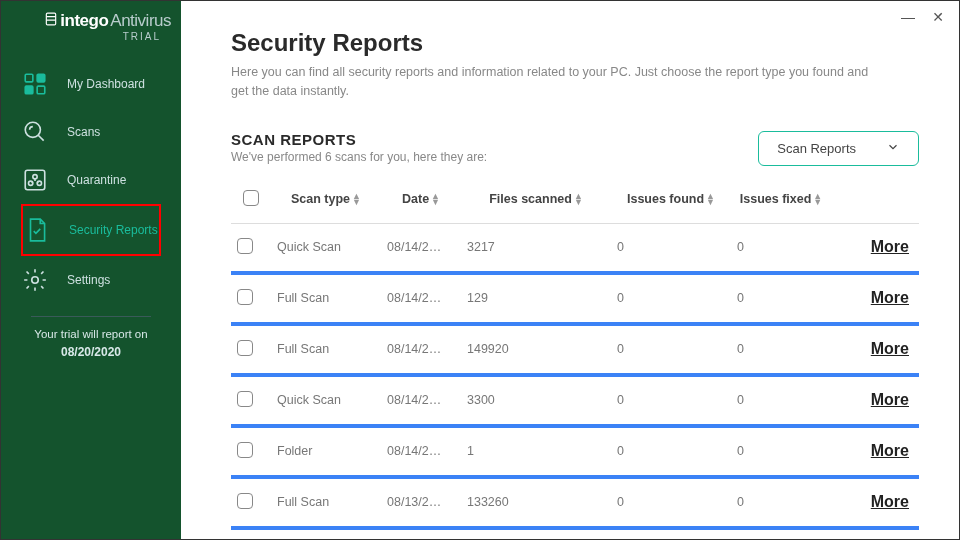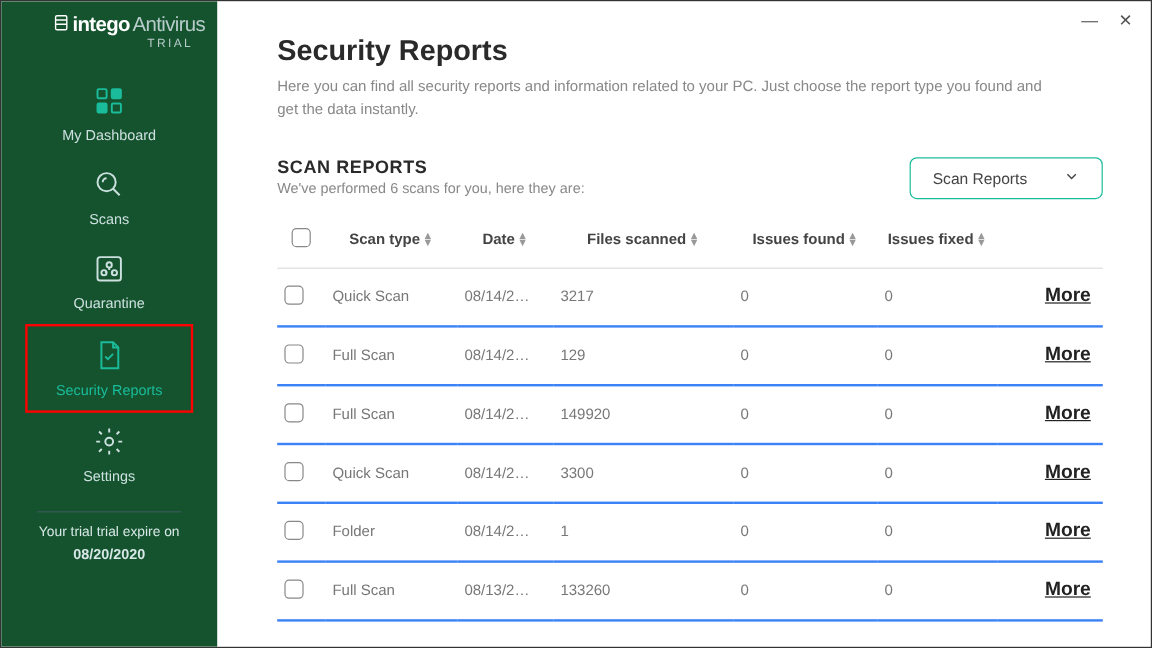--- a/index.html
+++ b/index.html
@@ -5,38 +5,38 @@
 * { margin: 0; padding: 0; box-sizing: border-box; }
 body { font-family: -apple-system, BlinkMacSystemFont, 'Segoe UI', sans-serif; background: #fff; width: 960px; height: 540px; overflow: hidden; border: 1px solid #333; position: relative; }
 .app { display: flex; width: 100%; height: 100%; }
 .sidebar { width: 180px; background: #14532d; color: #fff; display: flex; flex-direction: column; align-items: center; padding-top: 10px; }
 .logo { display: flex; flex-direction: column; align-items: flex-end; margin-bottom: 18px; padding: 0 10px; width: 100%; }
 .logo-main { display: flex; align-items: baseline; gap: 2px; }
 .logo-icon { width: 14px; height: 14px; display: inline-flex; align-items: center; }
 .logo-text1 { font-weight: 700; font-size: 17px; color: #fff; letter-spacing: -0.5px; }
 .logo-text2 { font-weight: 300; font-size: 17px; color: #b8cccc; letter-spacing: -0.5px; }
 .logo-trial { font-size: 10px; color: #b8cccc; letter-spacing: 2px; margin-right: 10px; }
-.nav-item { display: flex; flex-direction: column; align-items: center; gap: 8px; padding: 10px 0; width: 140px; cursor: pointer; color: #cde0e0; font-size: 12px; }
+.nav-item { display: flex; flex-direction: row; align-items: center; gap: 18px; padding: 10px 0; width: 140px; cursor: pointer; color: #cde0e0; font-size: 12px; }
 .nav-item.active { border: 2px solid #ff0000; color: #1abc9c; }
 .nav-icon { width: 28px; height: 28px; display: flex; align-items: center; justify-content: center; }
 .divider { width: 120px; height: 1px; background: #3a5a5a; margin: 12px 0 8px; }
 .trial-info { text-align: center; font-size: 11.5px; color: #d8e8e8; line-height: 1.6; }
 .trial-date { font-weight: 700; font-size: 12px; }
 .main { flex: 1; padding: 28px 40px 0 50px; overflow: auto; position: relative; }
 .window-controls { position: absolute; top: 8px; right: 14px; display: flex; gap: 16px; color: #555; font-size: 14px; }
 .wc { cursor: pointer; width: 14px; text-align: center; }
 .page-title { font-size: 24px; font-weight: 800; color: #2a2a2a; margin-bottom: 6px; }
 .page-sub { font-size: 12.5px; color: #888; line-height: 1.5; max-width: 640px; margin-bottom: 30px; }
 .section-head { display: flex; justify-content: space-between; align-items: flex-start; margin-bottom: 14px; }
 .section-title { font-size: 15px; font-weight: 800; color: #2a2a2a; letter-spacing: 0.5px; }
 .section-sub { font-size: 12px; color: #888; margin-top: 2px; }
 .dropdown { border: 1px solid #1abc9c; border-radius: 6px; padding: 8px 18px; display: flex; align-items: center; gap: 30px; font-size: 13px; color: #444; cursor: pointer; }
 .table { width: 100%; border-collapse: collapse; margin-top: 6px; }
 .table th { text-align: center; font-size: 12.5px; color: #444; font-weight: 600; padding: 10px 6px 14px; border-bottom: 1px solid #ddd; }
-.table td { font-size: 12.5px; color: #777; padding: 14px 6px; border-bottom: 2px solid #3b82f6; }
+.table td { font-size: 12.5px; color: #777; padding: 14px 6px; border-bottom: 4px solid #3b82f6; }
 .sort { font-size: 9px; color: #999; margin-left: 2px; display: inline-block; line-height: 0.6; vertical-align: middle; }
 .cb { width: 16px; height: 16px; border: 1.5px solid #888; border-radius: 4px; display: inline-block; cursor: pointer; }
 .more { color: #222; font-weight: 700; text-decoration: underline; cursor: pointer; font-size: 16px; }
 th.cb-col, td.cb-col { width: 40px; }
 th.type-col, td.type-col { width: 110px; }
 th.date-col, td.date-col { width: 80px; }
 th.files-col, td.files-col { width: 150px; }
 th.found-col, td.found-col { width: 120px; }
 th.fixed-col, td.fixed-col { width: 100px; }
 td.more-col { text-align: right; padding-right: 10px; }
@@ -112,21 +112,21 @@
         <svg viewBox="0 0 24 24" width="26" height="26" fill="none" stroke="#cde0e0" stroke-width="1.5">
             <circle cx="12" cy="12" r="3"></circle>
             <path d="M12 2v3M12 19v3M4.2 4.2l2.1 2.1M17.7 17.7l2.1 2.1M2 12h3M19 12h3M4.2 19.8l2.1-2.1M17.7 6.3l2.1-2.1"></path>
           </svg>
       </span>
       <span>Settings</span>
     </div>
 
     <div class="divider"></div>
     <div class="trial-info">
-      <div>Your trial trial expire on</div>
+      <div>Your trial will report on</div>
       <div class="trial-date">08/20/2020</div>
     </div>
   </div>
 
   <div class="main">
     <div class="window-controls">
       <span class="wc">—</span>
       <span class="wc">✕</span>
     </div>
 

